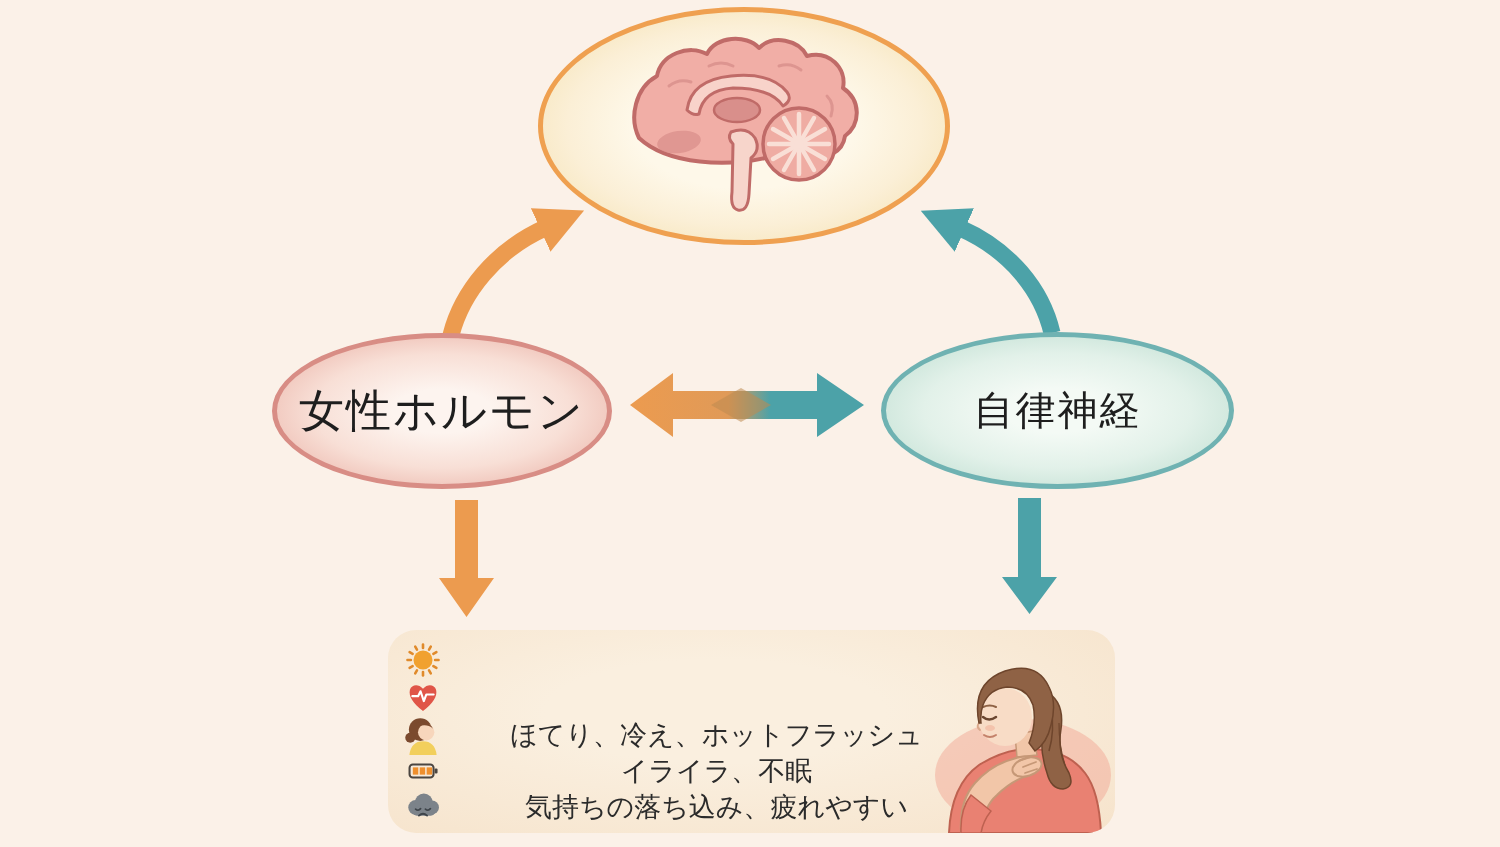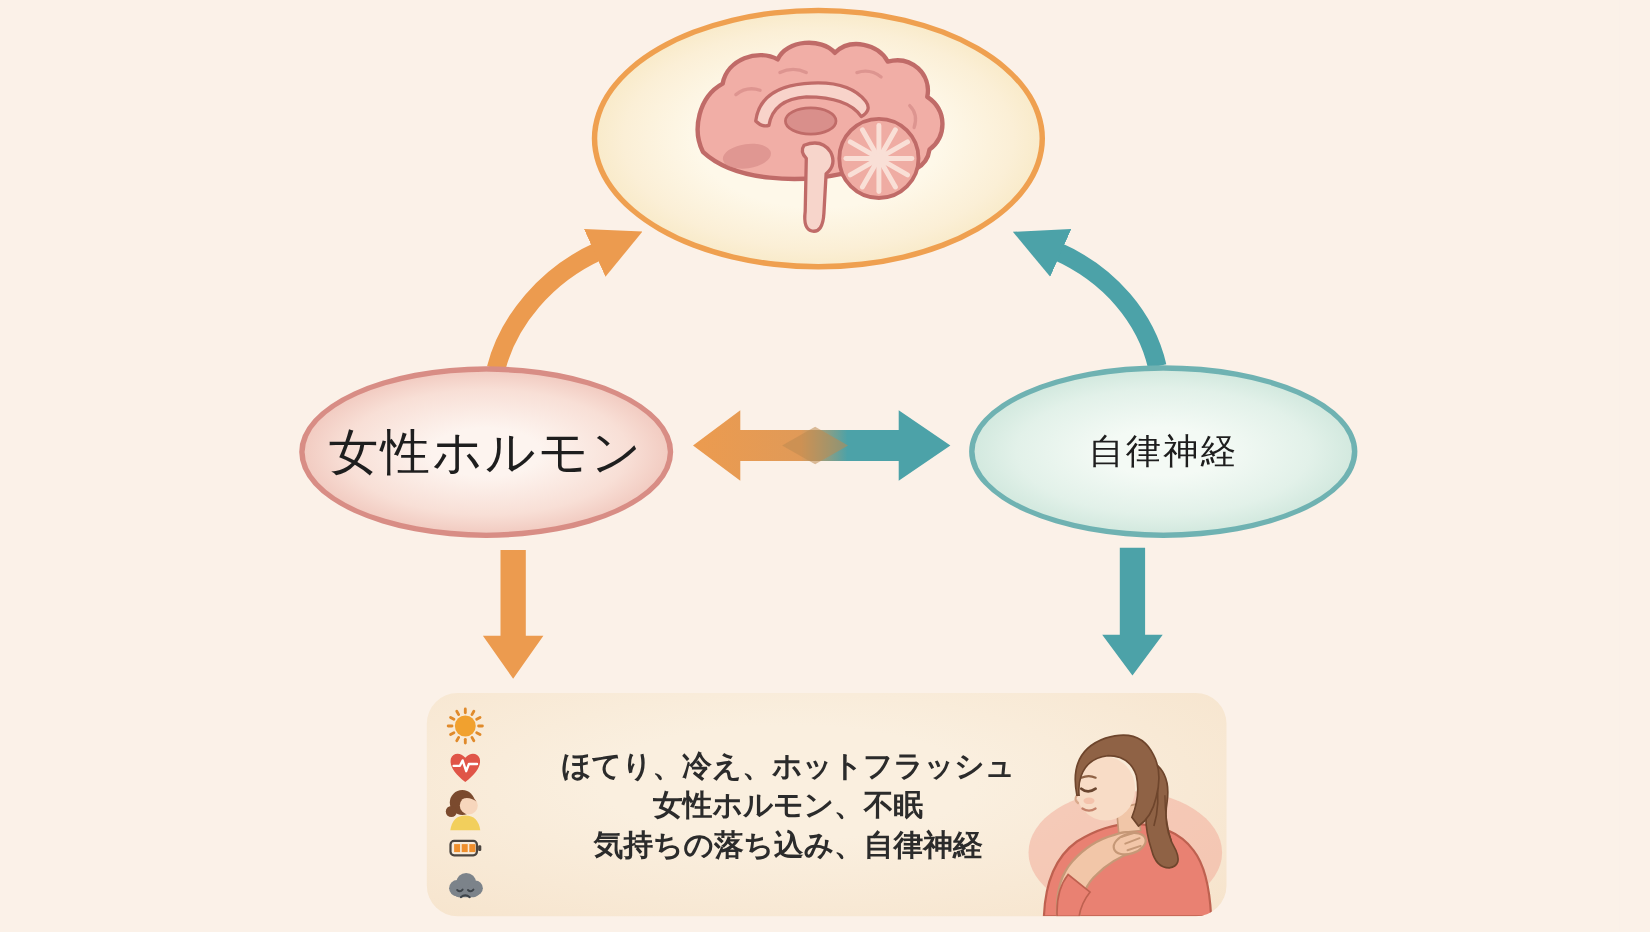--- a/index.html
+++ b/index.html
@@ -37,35 +37,35 @@
     border:5px solid #6FB2B2;
     background:radial-gradient(closest-side,#F4FAF5 30%,#E2F1E9 78%,#D3E9DF 100%);
   }
   .node-label{
     color:#1e1e1e;
     white-space:nowrap;
     letter-spacing:2px;
     font-weight:500;
   }
   .hormone-node .node-label{font-size:45px;}
-  .autonomic-node .node-label{font-size:32px;}
+  .autonomic-node .node-label{font-size:40px;}
   .symptom-box{
     position:absolute;
     left:388px;top:630px;width:727px;height:203px;
     border-radius:28px;
     background:radial-gradient(ellipse at 45% 40%,#FAEFDF 30%,#F6E3CB 100%);
     overflow:hidden;
   }
   .icon-col{
     position:absolute;left:12px;top:11px;width:46px;height:182px;
     display:flex;flex-direction:column;justify-content:space-between;align-items:center;
   }
   .symptom-lines{
     position:absolute;left:90px;top:8px;bottom:8px;width:477px;
-    display:flex;flex-direction:column;justify-content:center;font-weight:bold;
+    display:flex;flex-direction:column;justify-content:flex-end;
   }
   .symptom-line{
     font-size:27px;color:#2b2b2b;text-align:center;white-space:nowrap;
   }
   .woman-illustration{
     position:absolute;right:2px;bottom:0;
   }
 </style>
 </head>
 <body>
@@ -200,22 +200,22 @@
         <g stroke="#3E444A" stroke-width="2.2" fill="none" stroke-linecap="round">
           <path d="M13,27 q3,3 6,-0.5"></path>
           <path d="M25,27 q3,3 6,-0.5"></path>
           <path d="M17,35 q5,-4.5 10,0"></path>
         </g>
       </svg>
     </div>
 
     <div class="symptom-lines">
       <div class="symptom-line">ほてり、冷え、ホットフラッシュ</div>
-      <div class="symptom-line">女性ホルモン、不眠</div>
-      <div class="symptom-line">気持ちの落ち込み、自律神経</div>
+      <div class="symptom-line">イライラ、不眠</div>
+      <div class="symptom-line">気持ちの落ち込み、疲れやすい</div>
     </div>
 
     <svg class="woman-illustration" width="180" height="190" viewBox="0 0 180 190" aria-hidden="true">
       <ellipse cx="90" cy="132" rx="88" ry="56" fill="#F1A795" opacity="0.5"></ellipse>
 
       <path d="M16,190 Q18,142 46,122 Q72,106 96,106 Q134,106 152,130 Q166,148 168,190 Z" fill="#E98172" stroke="#BE6150" stroke-width="2"></path>
 
       <path d="M112,48 Q132,58 128,86 Q124,110 136,130 Q142,144 130,146 Q118,146 114,130 Q106,106 110,86 Q112,66 104,54 Z" fill="#8F6245" stroke="#6E452C" stroke-width="1.5"></path>
       <path d="M118,64 Q122,88 116,108" fill="none" stroke="#6E452C" stroke-width="1.5"></path>
       <path d="M126,80 Q126,104 132,122" fill="none" stroke="#6E452C" stroke-width="1.2"></path>

